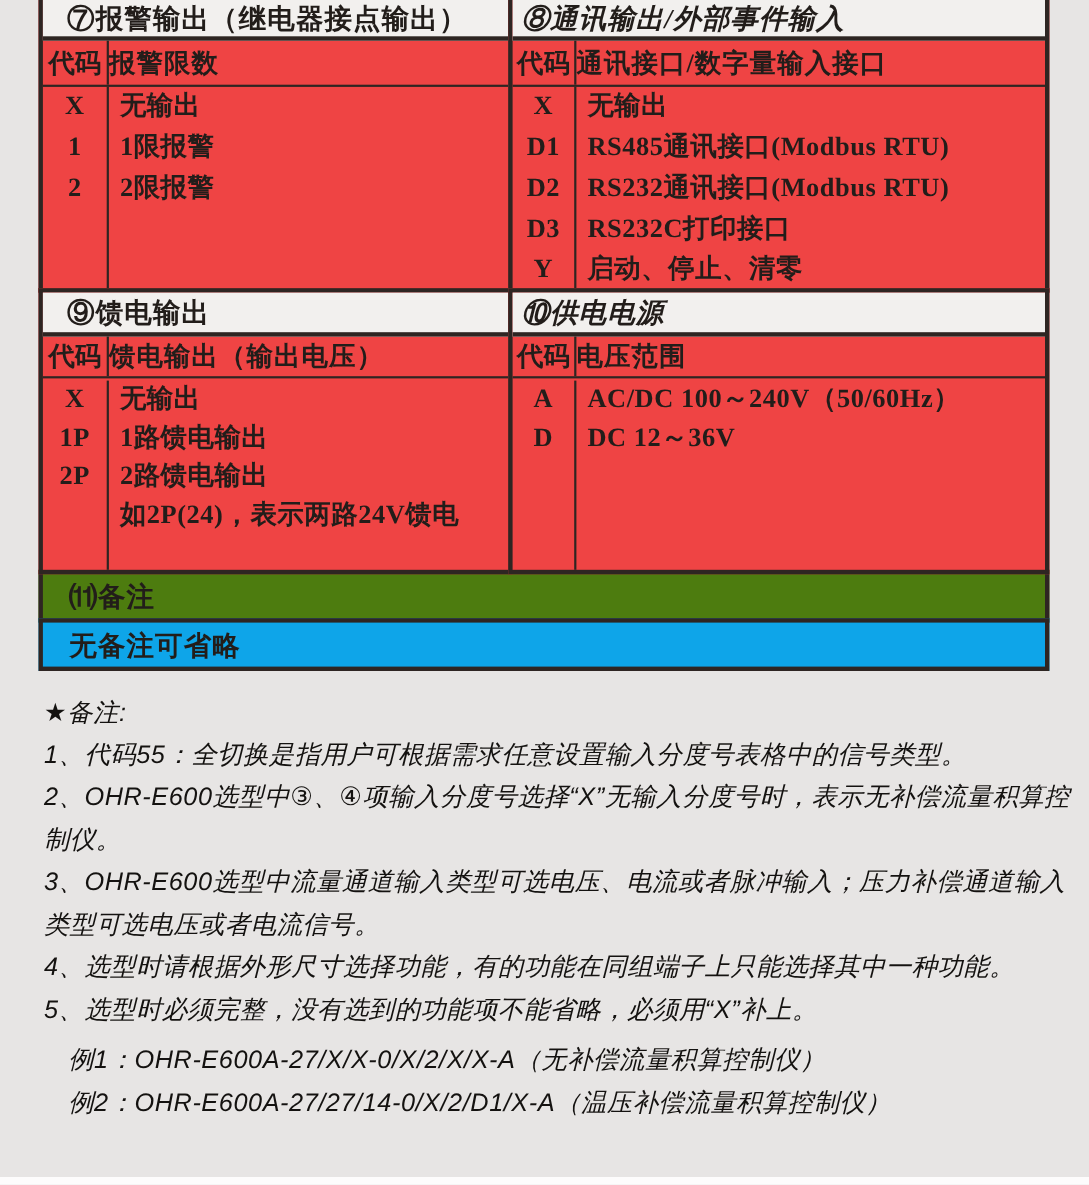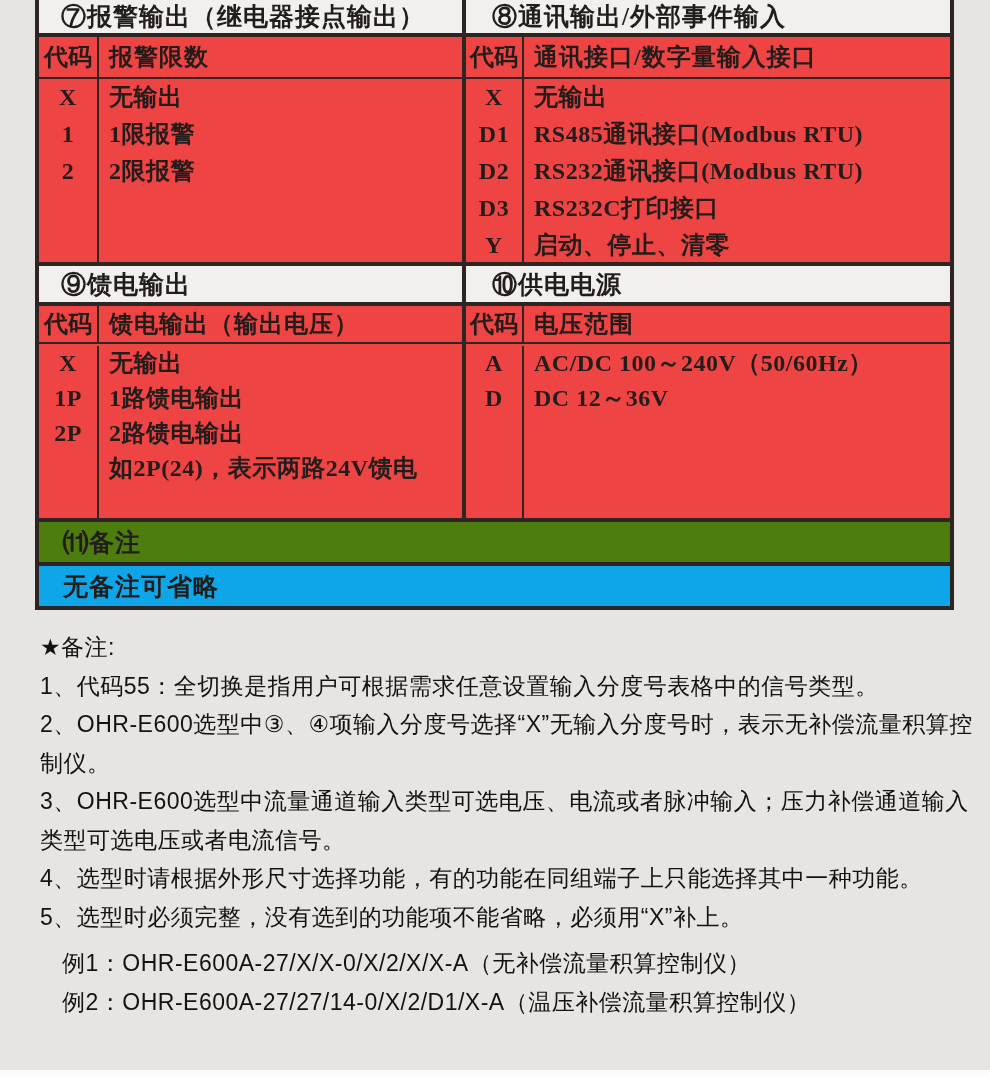--- a/index.html
+++ b/index.html
@@ -24,30 +24,30 @@
   .tbl.right{margin-left:-4px;}
   .l-w{width:431px;flex:none;}
   .r-w{width:492px;flex:none;}
 
   .sect-title{
     background:#f2f0ee;border-bottom:4px solid #2e2522;
     display:flex;align-items:center;
     font-size:25px;letter-spacing:1px;white-space:nowrap;
     padding-left:22px;
   }
-  .tbl.right .sect-title{padding-left:26px;}
+  .tbl.right .sect-title{padding-left:8px;font-style:italic;}
   .secA .sect-title{height:33px;}
   .secB .sect-title{height:36px;}
 
   .thead{display:flex;border-bottom:2px solid #2e2522;font-size:24px;letter-spacing:1px;}
   .secA .thead{height:40px;}
   .secB .thead{height:36px;}
   .code-w{width:58px;flex:none;border-right:2px solid #2e2522;display:flex;align-items:center;justify-content:center;letter-spacing:0;text-align:right;}
   .tbl.right .code-w{width:56px;}
-  .desc-w{flex:1;display:flex;align-items:center;padding-left:10px;white-space:nowrap;}
+  .desc-w{flex:1;display:flex;align-items:center;white-space:nowrap;}
 
   .tbody{display:flex;font-size:24px;letter-spacing:0.5px;}
   .secA .tbody{height:183px;}
   .secB .tbody{height:174px;}
   .code-col{width:58px;flex:none;border-right:2px solid #2e2522;text-align:center;}
   .tbl.right .code-col{width:56px;}
   .desc-col{flex:1;padding-left:10px;white-space:nowrap;overflow:visible;}
   .secA .code-col>div,.secA .desc-col>div{height:37px;line-height:37px;}
   .secB .code-col>div,.secB .desc-col>div{height:35px;line-height:35px;}
   .secB .tbody{padding-top:2px;box-sizing:border-box;}
@@ -59,20 +59,21 @@
   }
   .remark-title{background:#4d7c0f;}
   .remark-content{background:#0ea5e9;}
 
   
   .notes{
     position:absolute;left:40px;top:628px;width:948px;
     font-size:23px;line-height:38.5px;letter-spacing:0.5px;
     color:#141210;font-weight:500;
     font-family:"Liberation Sans","DejaVu Sans",sans-serif;
+    font-style:italic;
   }
   .note-line{margin:0;}
   .note-ex{padding-left:22px;}
   .ex-first{margin-top:8px;}
 </style>
 </head>
 <body>
 
 <div class="tables">
 

